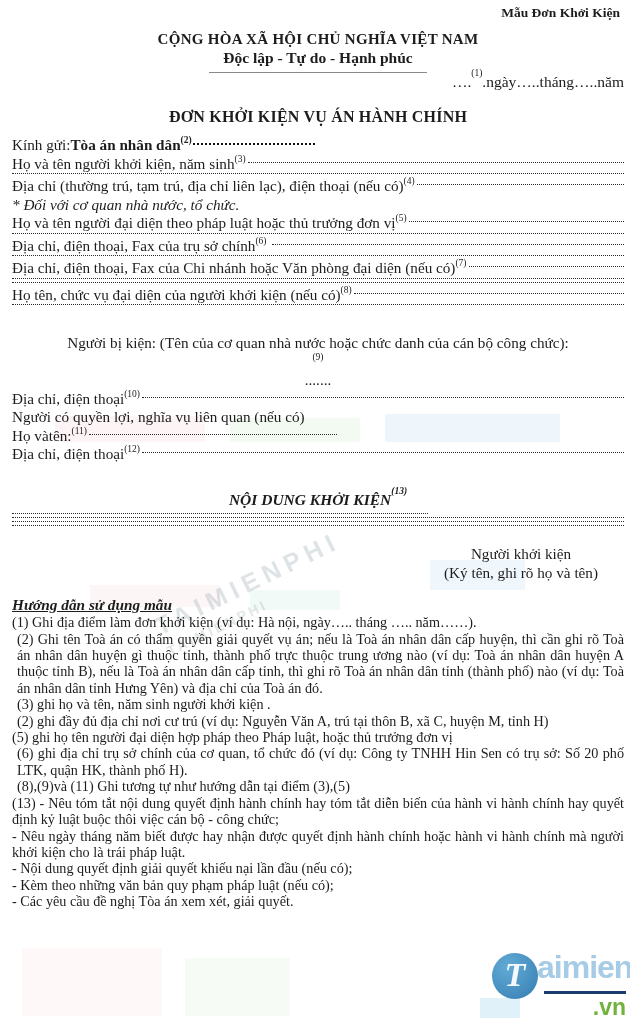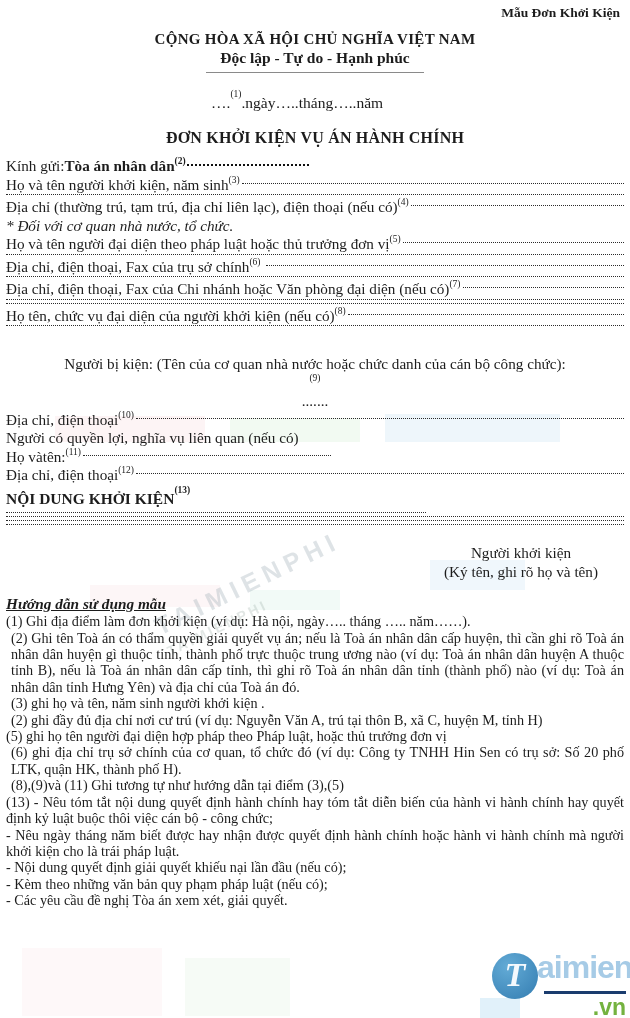--- a/index.html
+++ b/index.html
@@ -1,44 +1,44 @@
 <!DOCTYPE html>
 <html><head>
 <meta charset="utf-8">
 <style>
   html,body{margin:0;padding:0;}
   body{
     width:630px;height:1018px;overflow:hidden;position:relative;
     background:#ffffff;color:#1c1c1c;
     font-family:"Liberation Serif", serif;
   }
-  .page{position:absolute;inset:0;padding:3px 6px 0 6px;box-sizing:border-box;}
+  .page{position:absolute;inset:0;padding:3px 6px 0 12px;box-sizing:border-box;}
 
   
   .corner{ text-align:right;font-size:13.5px;font-weight:700;padding-right:4px;margin-top:2px;}
   .national{ text-align:center;font-size:15px;font-weight:700;margin-top:10px;letter-spacing:.3px;}
   .motto{ text-align:center;font-size:15.5px;font-weight:700;margin-top:1px;}
   .rule{ width:218px;height:0;border-top:1px solid #8a8a8a;margin:5px auto 0 auto;}
-  .dateline{ margin-top:21px;font-size:15.5px;text-align:left;padding-left:205px;}
+  .dateline{ font-size:15.5px;text-align:right;padding-left:205px;}
   .form-title{ text-align:center;font-size:16px;font-weight:700;margin-top:17px;letter-spacing:.2px;}
 
   
   .form{margin-top:10px;font-size:15.2px;}
   .fline{display:flex;align-items:center;line-height:18.5px;white-space:nowrap;}
   .fline .txt{flex:0 0 auto;}
   .dotfill{flex:1 1 auto;border-bottom:1.5px dotted #2b2b2b;margin:0 0 3px 2px;min-width:10px;}
   .bd{flex:0 0 122px;border-bottom:2px dotted #101010;margin:0 0 3px 1px;}
   .leader248{flex:0 0 248px;border-bottom:1.6px dotted #2b2b2b;margin:0 0 3px 2px;}
   .sp{font-size:9.5px;position:relative;top:-5px;}
   .b{font-weight:700;}
   .it{font-style:italic;}
   .gap1{margin-top:26px;flex-direction:column;}
 
   
-  .content-head{text-align:left;font-size:15.5px;font-weight:700;margin-top:5px;}
+  .content-head{text-align:center;font-size:15.5px;font-weight:700;margin-top:27px;font-style:italic;}
   .dots-short{flex:0 0 68%;}
 
   
   .sig{text-align:right;padding-right:26px;margin-top:15px;font-size:15.2px;line-height:19px;}
   .sig-inner{display:inline-block;text-align:center;}
 
   
   .guide{margin-top:15px;font-size:14.2px;line-height:16.4px;}
   .guide-head{font-size:15.3px;font-weight:700;font-style:italic;text-decoration:underline;margin-bottom:1px;}
   .guide p{margin:0;text-align:justify;}

